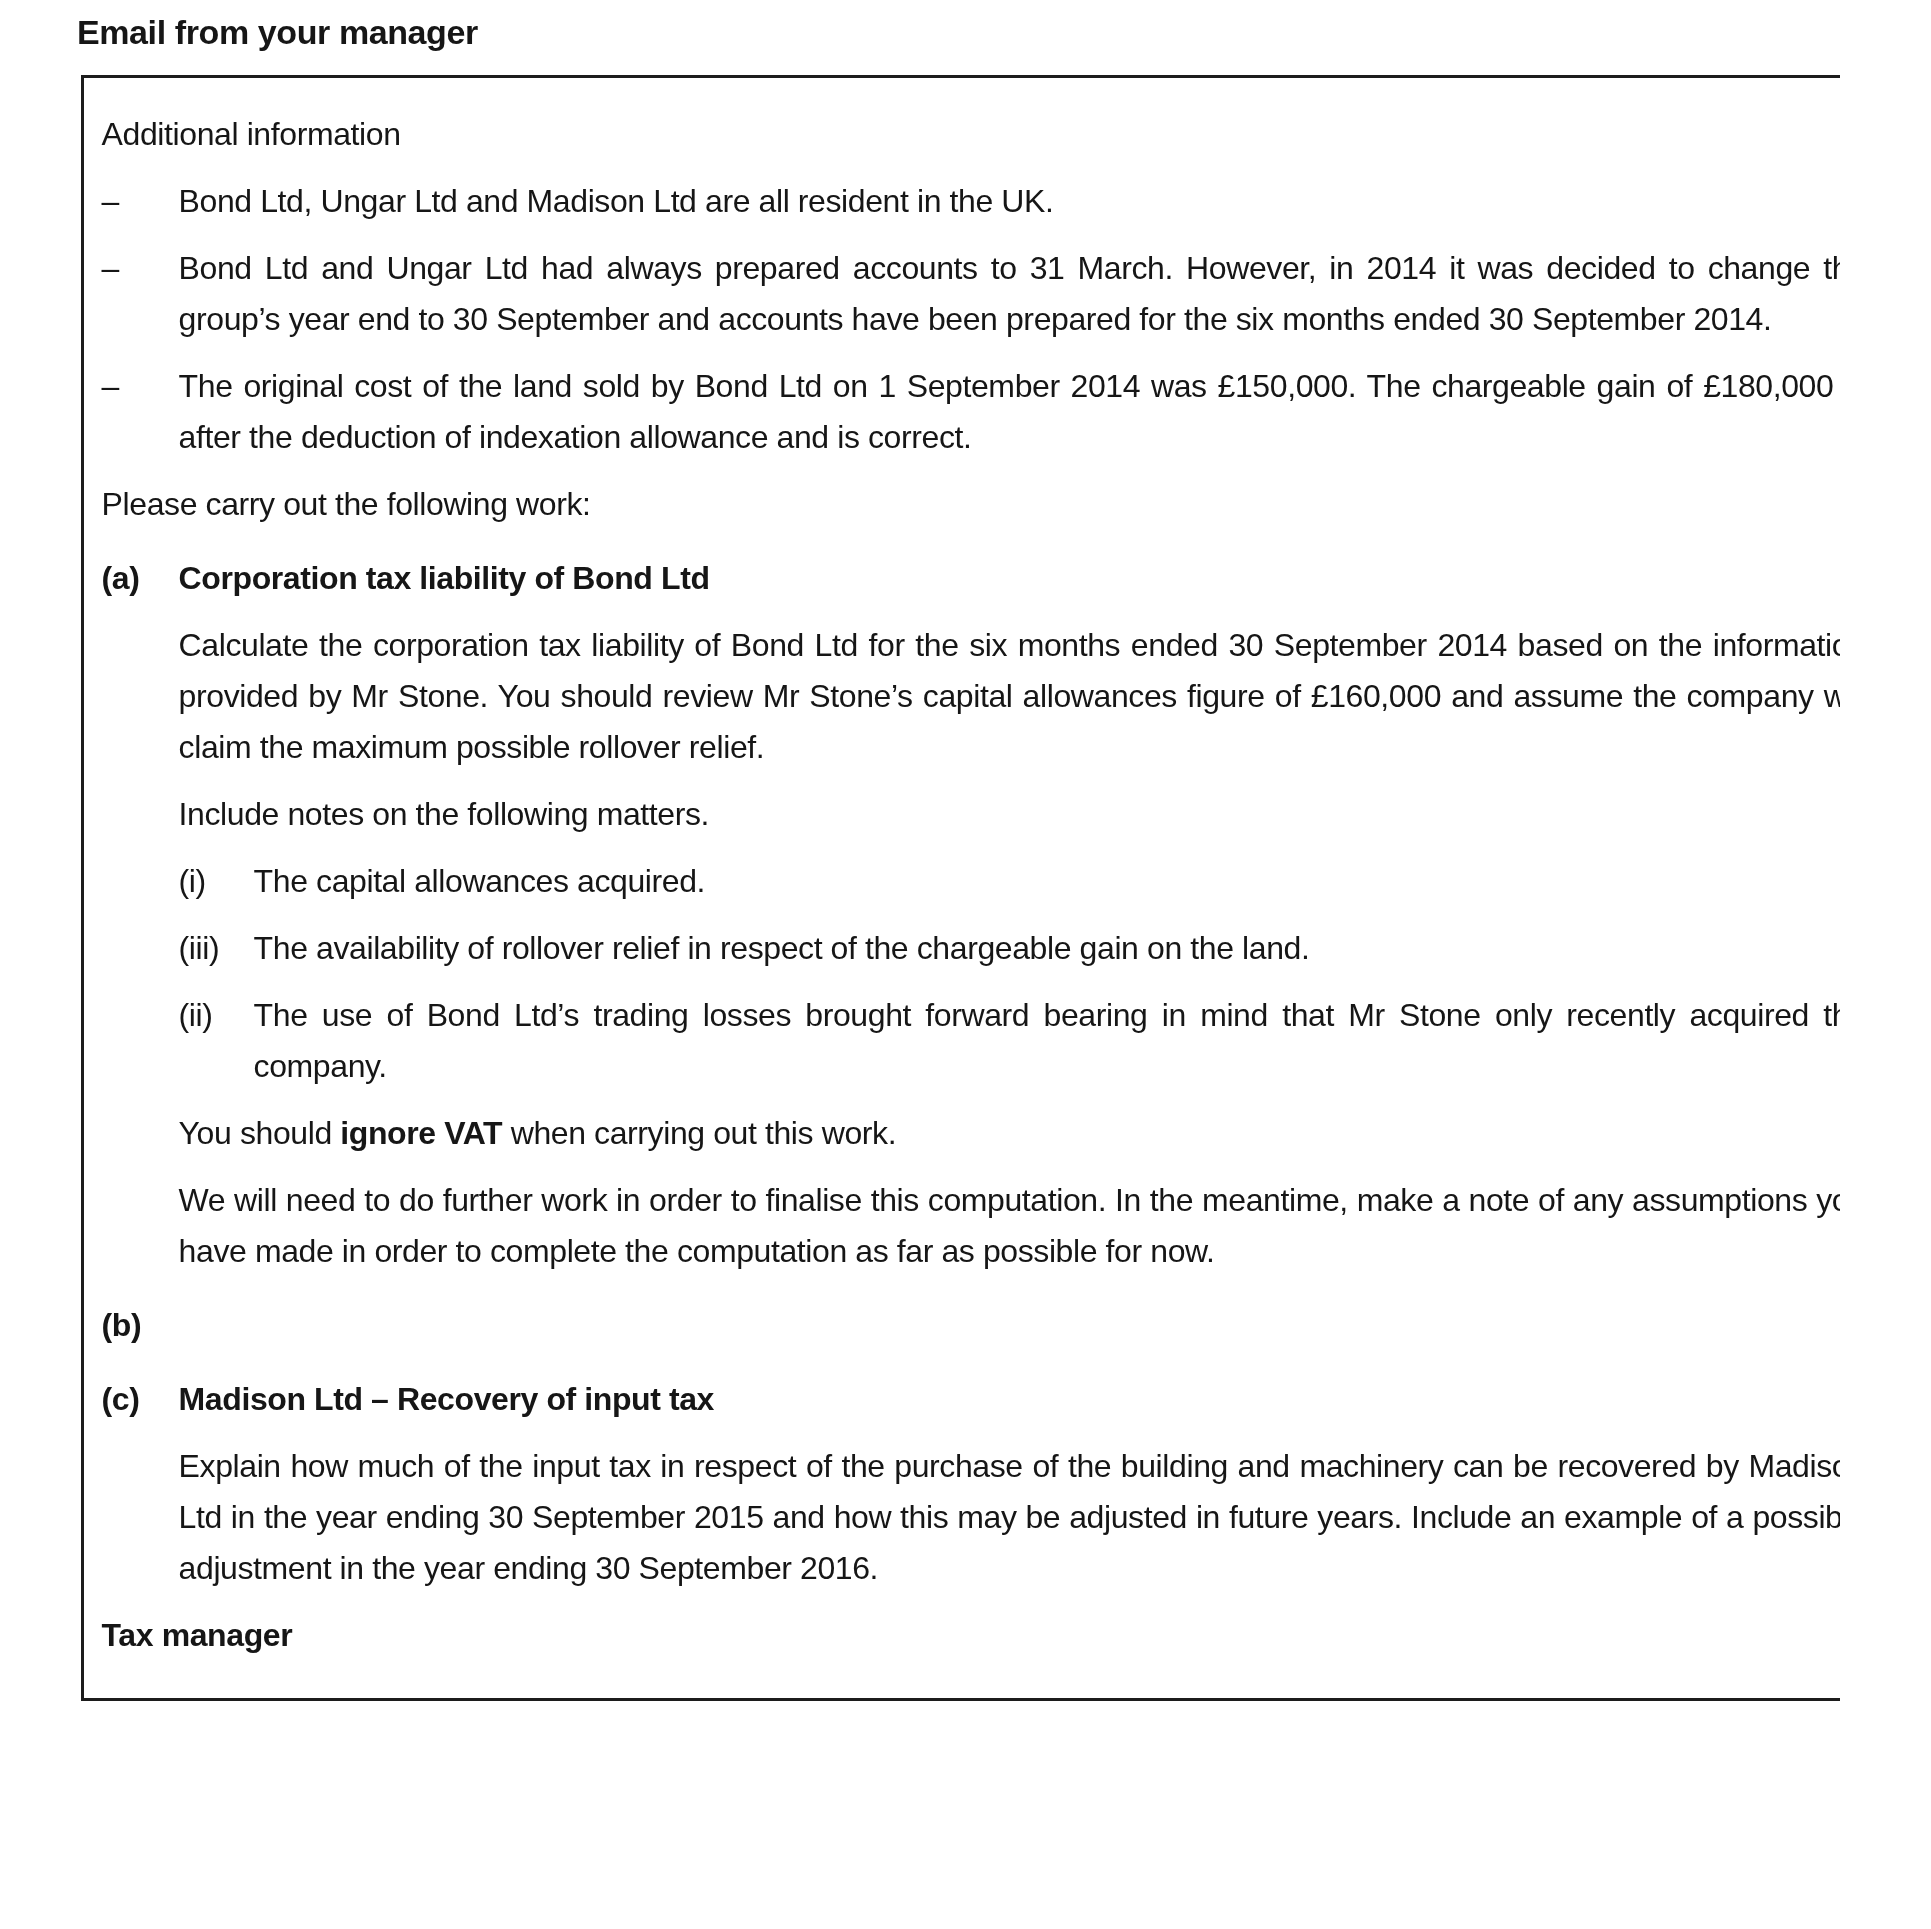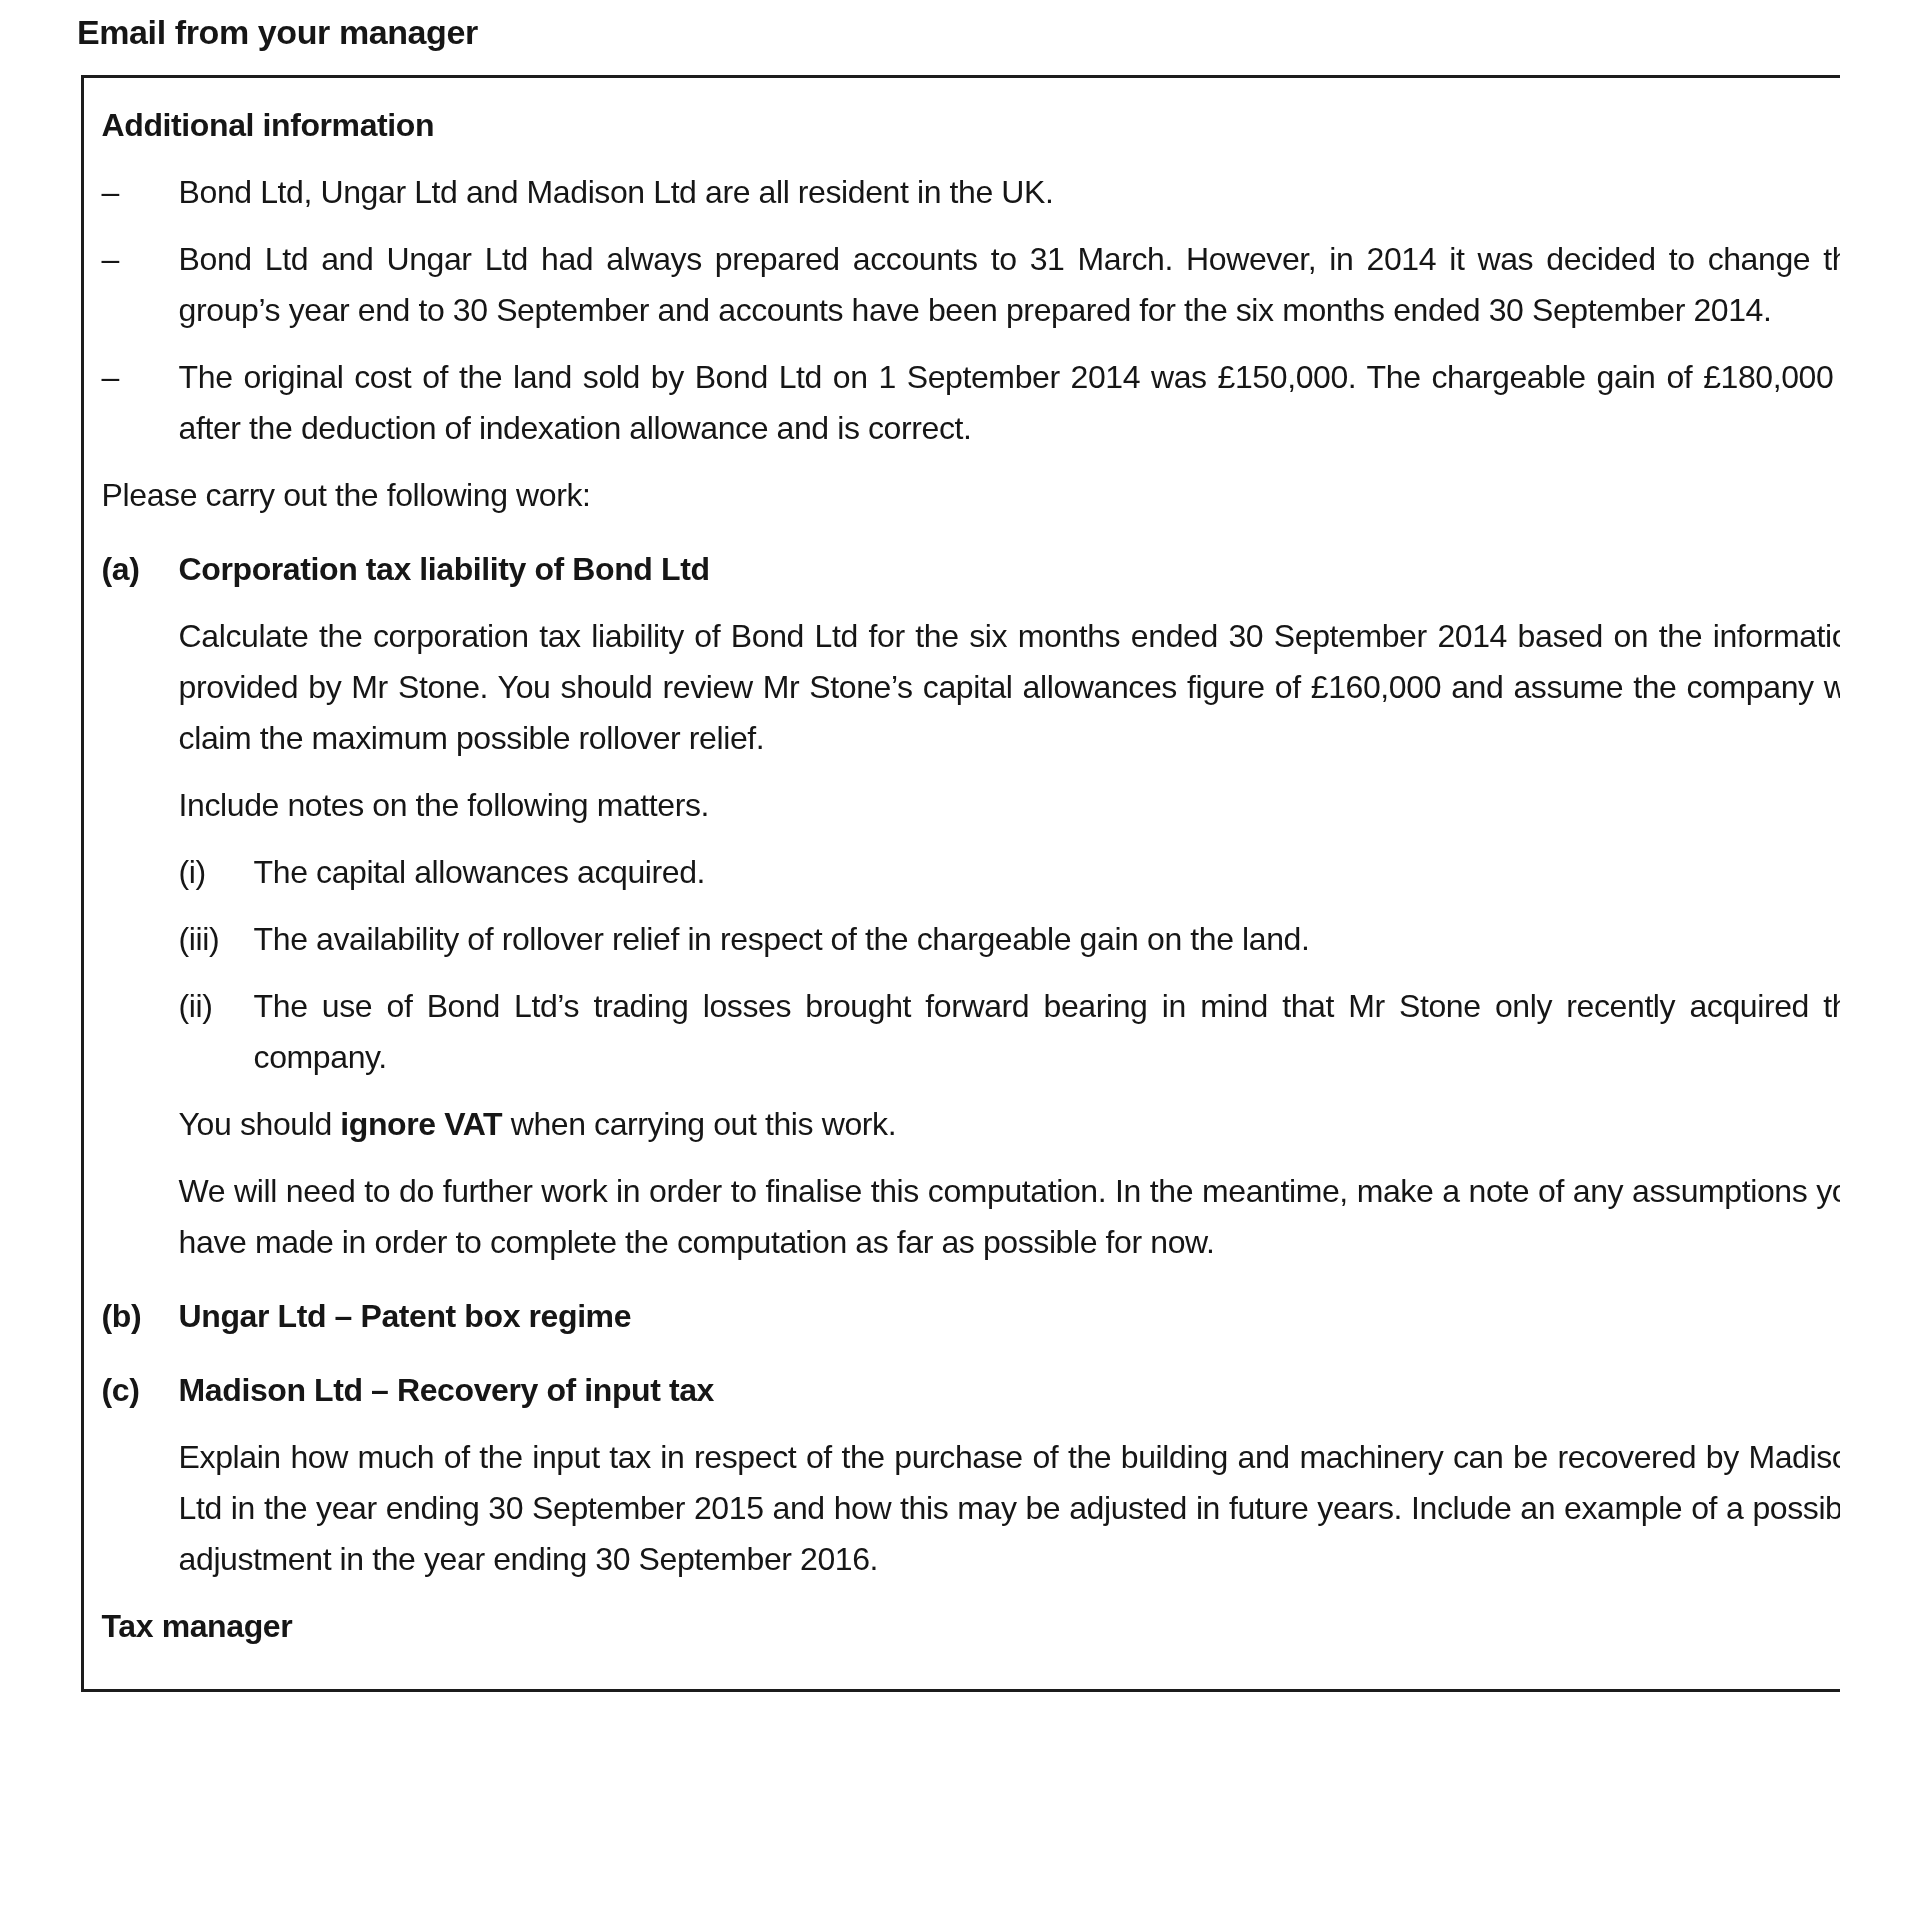--- a/index.html
+++ b/index.html
@@ -28,22 +28,22 @@
     margin: 0 0 19.6px 0;
   }
   .info-box {
     box-sizing: border-box;
     width: 1816px;
     margin-left: 3.6px;
     border: 3.6px solid #1c1c1c;
     padding: 19.6px 27px 37px 18px;
   }
   .box-title {
-    font-weight: bold;
-    margin: 3px 0 16px 0;
+    font-weight: normal;
+    margin: 12px 0 16px 0;
   }
   .bullet-row {
     display: flex;
     margin: 0 0 16px 0;
   }
   .bullet-row .marker {
     flex: 0 0 77px;
   }
   .bullet-row .btext {
     flex: 1;
@@ -143,21 +143,20 @@
 
         <p class="note-line"><span>You should </span><b>ignore VAT</b><span> when carrying out this work.</span></p>
 
         <p>We will need to do further work in order to finalise this computation. In the meantime, make a note of any assumptions you have made in order to complete the computation as far as possible for now.</p>
       </div>
     </div>
 
     <div class="section">
       <div class="sec-head">
         <span class="marker">(b)</span>
-        <span class="sec-title">Ungar Ltd – Patent box regime</span>
       </div>
     </div>
 
     <div class="section">
       <div class="sec-head">
         <span class="marker">(c)</span>
         <span class="sec-title">Madison Ltd – Recovery of input tax</span>
       </div>
       <div class="sec-body">
         <p>Explain how much of the input tax in respect of the purchase of the building and machinery can be recovered by Madison Ltd in the year ending 30 September 2015 and how this may be adjusted in future years. Include an example of a possible adjustment in the year ending 30 September 2016.</p>

